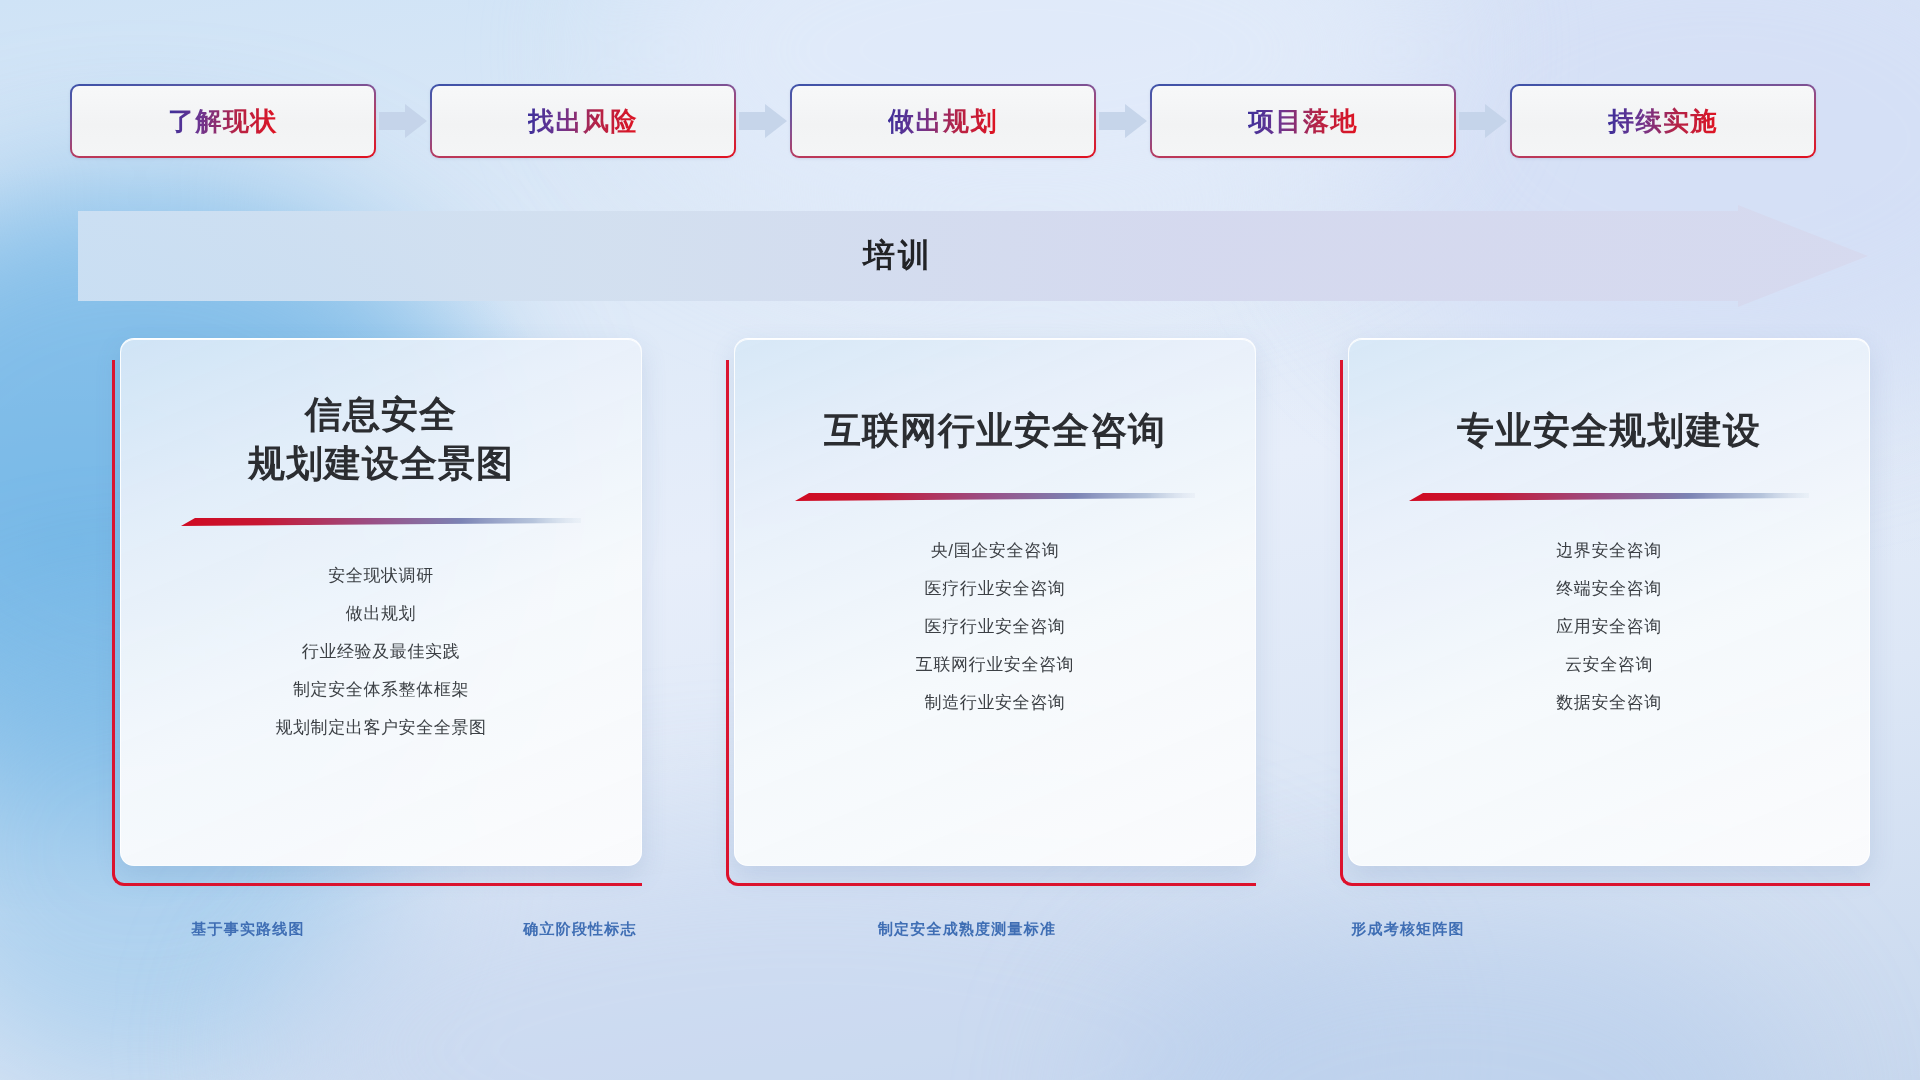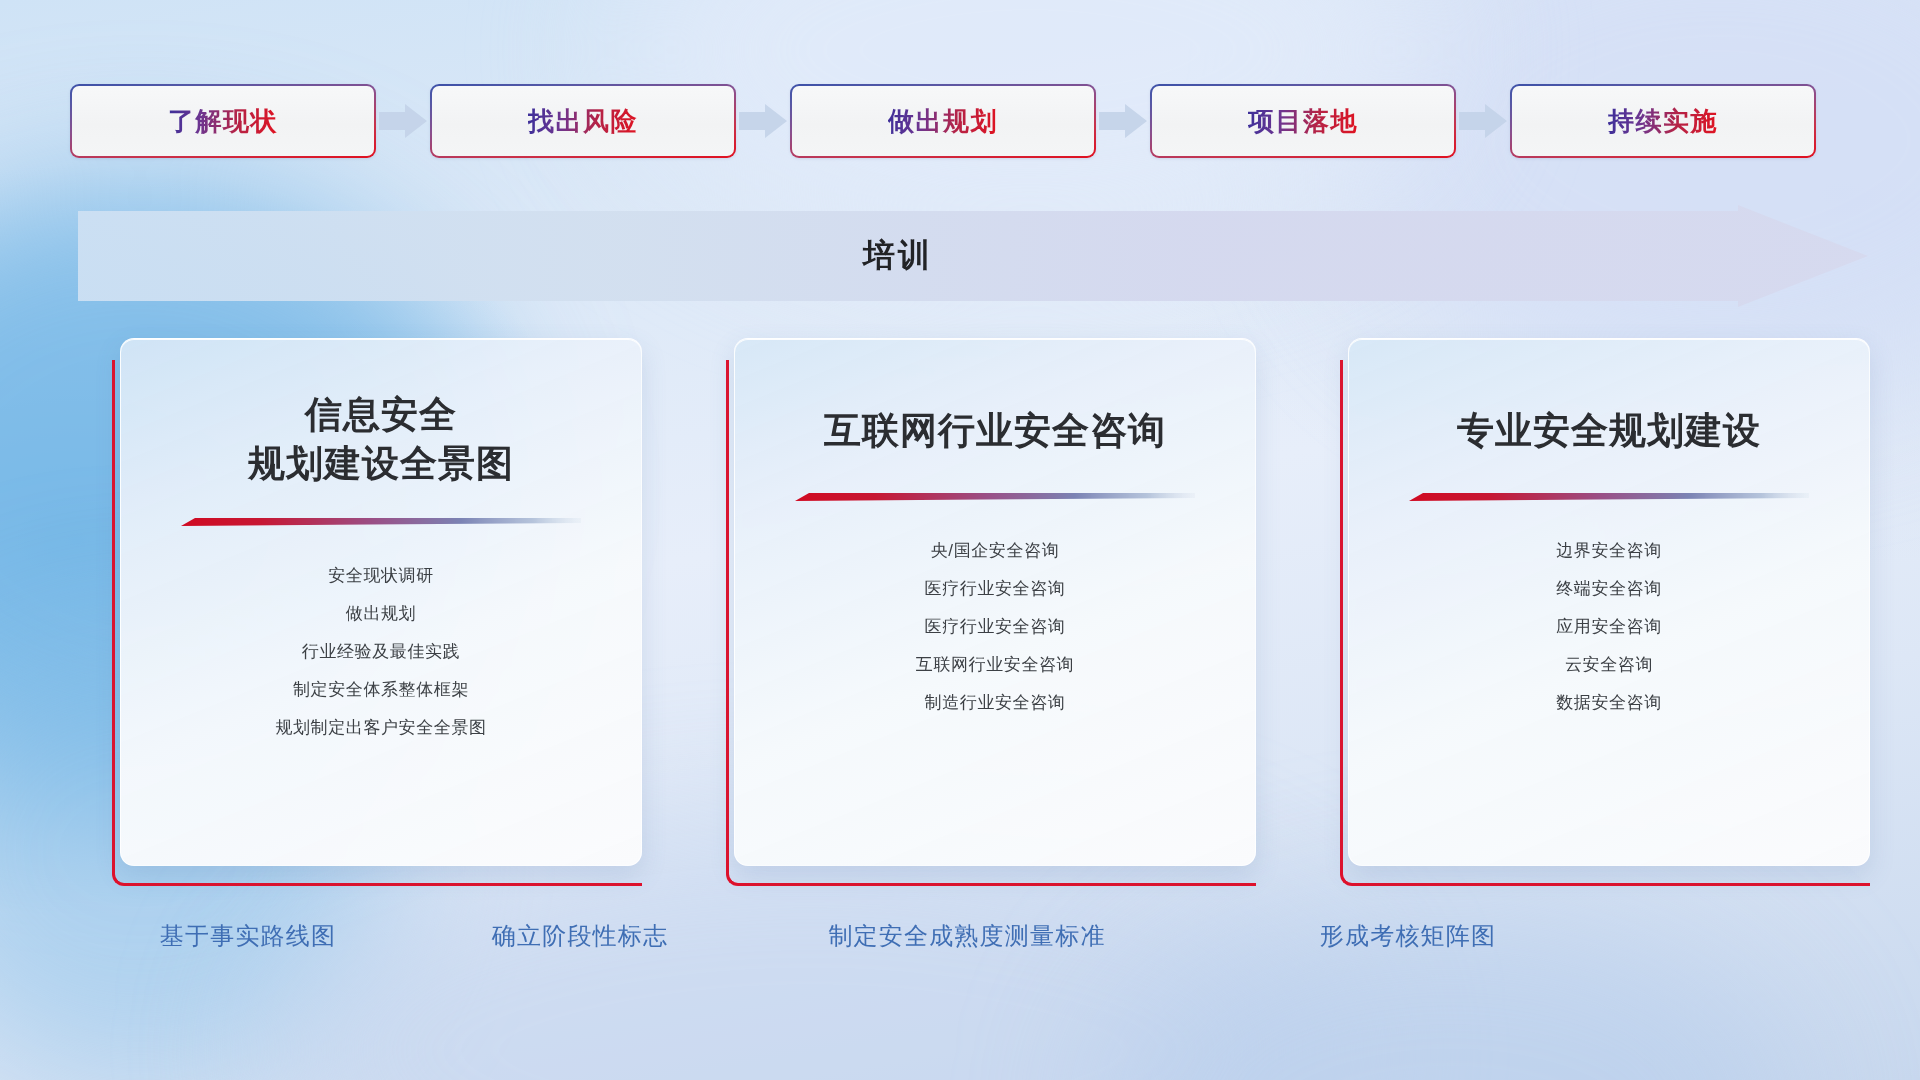--- a/index.html
+++ b/index.html
@@ -192,22 +192,22 @@
   
   #footer-captions {
     position: absolute;
     left: 0;
     top: 920px;
     width: 1920px;
     height: 48px;
   }
   .footer-caption {
     position: absolute;
-    font-size: 24px;
-    font-weight: normal;
+    font-size: 15px;
+    font-weight: bold;
     color: #3f6eb4;
     letter-spacing: 1.2px;
     white-space: nowrap;
     transform: translateX(-50%);
   }
 </style>
 </head>
 <body>
 
 <div id="stage">

